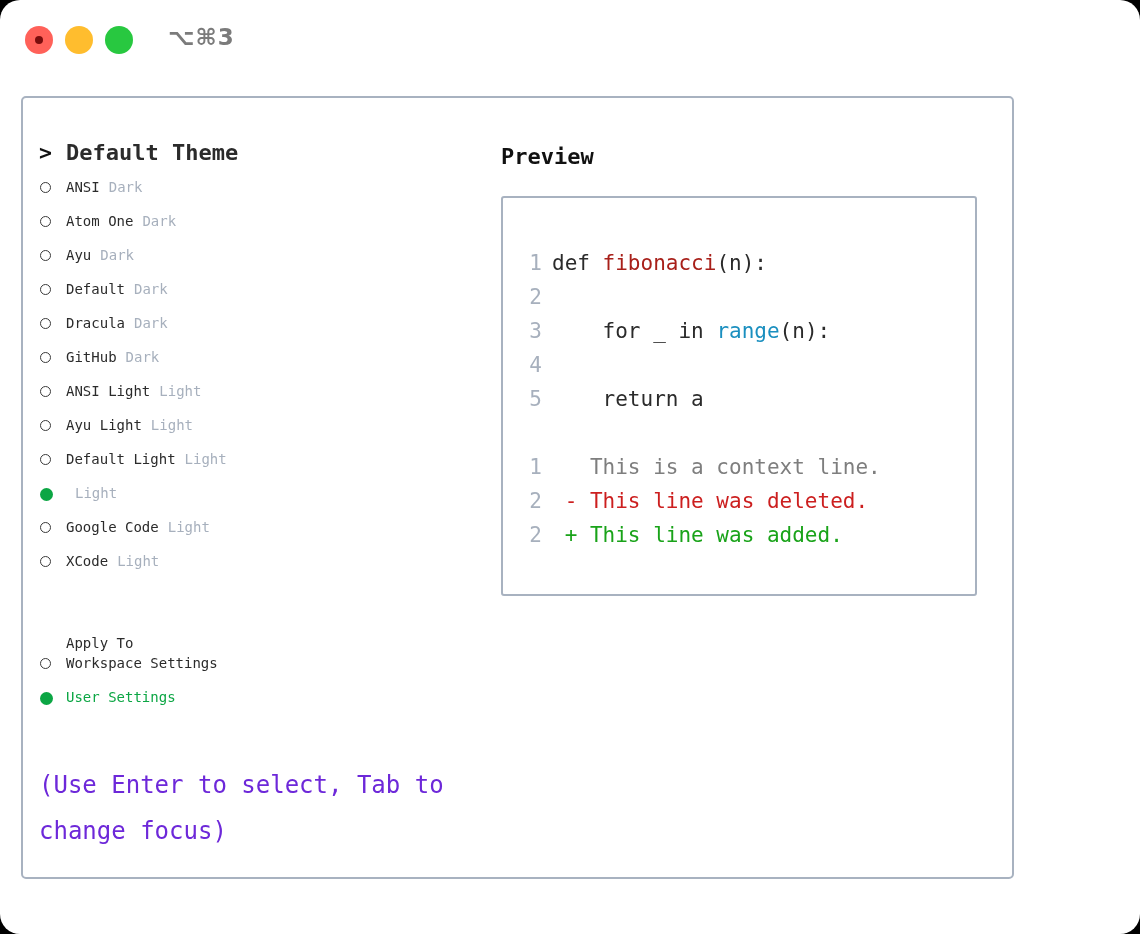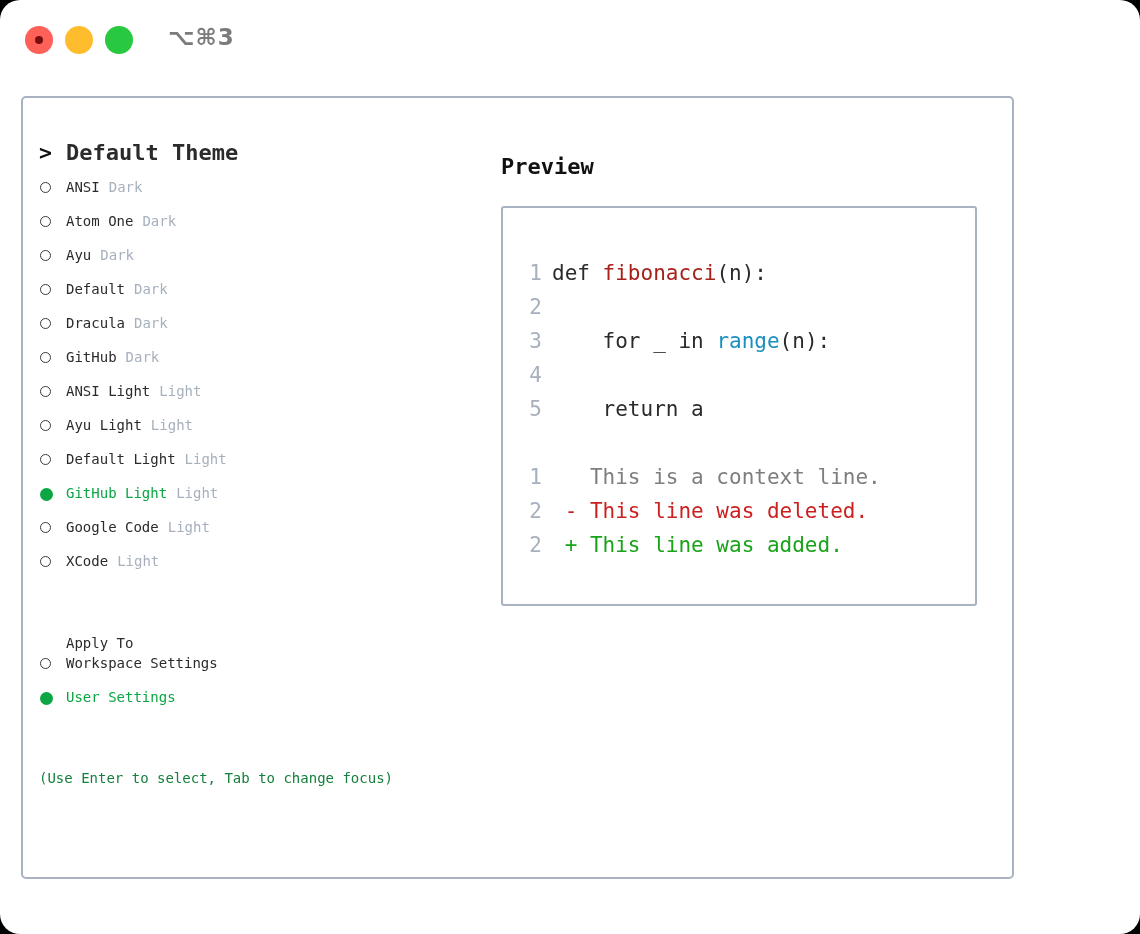--- a/index.html
+++ b/index.html
@@ -137,30 +137,30 @@
   #apply-head {
     color: #2b2b2b;
     font-weight: normal;
     margin-top: 14px;
   }
   #hint {
     position: absolute;
     left: 16px;
     top: 664px;
     width: 410px;
-    font-size: 14px;
-    line-height: 32px;
-    color: #15803d;
+    font-size: 24px;
+    line-height: 46px;
+    color: #6d28d9;
   }
 
   
   #right-col {
     position: absolute;
     left: 478px;
-    top: 52px;
+    top: 42px;
     width: 490px;
   }
   #preview-title {
     font-size: 22px;
     font-weight: bold;
     color: #111111;
     line-height: 34px;
   }
   #code-box {
     margin-top: 22px;
@@ -260,21 +260,20 @@
             <span class="label">Ayu Light</span>
             <span class="variant">Light</span>
           </div>
           <div class="row">
             <span class="marker bullet-empty"></span>
             <span class="label">Default Light</span>
             <span class="variant">Light</span>
           </div>
           <div class="row">
             <span class="marker bullet-filled"></span>
-            <span class="label sel">GitHub Light</span>
             <span class="variant">Light</span>
           </div>
           <div class="row">
             <span class="marker bullet-empty"></span>
             <span class="label">Google Code</span>
             <span class="variant">Light</span>
           </div>
           <div class="row">
             <span class="marker bullet-empty"></span>
             <span class="label">XCode</span>

